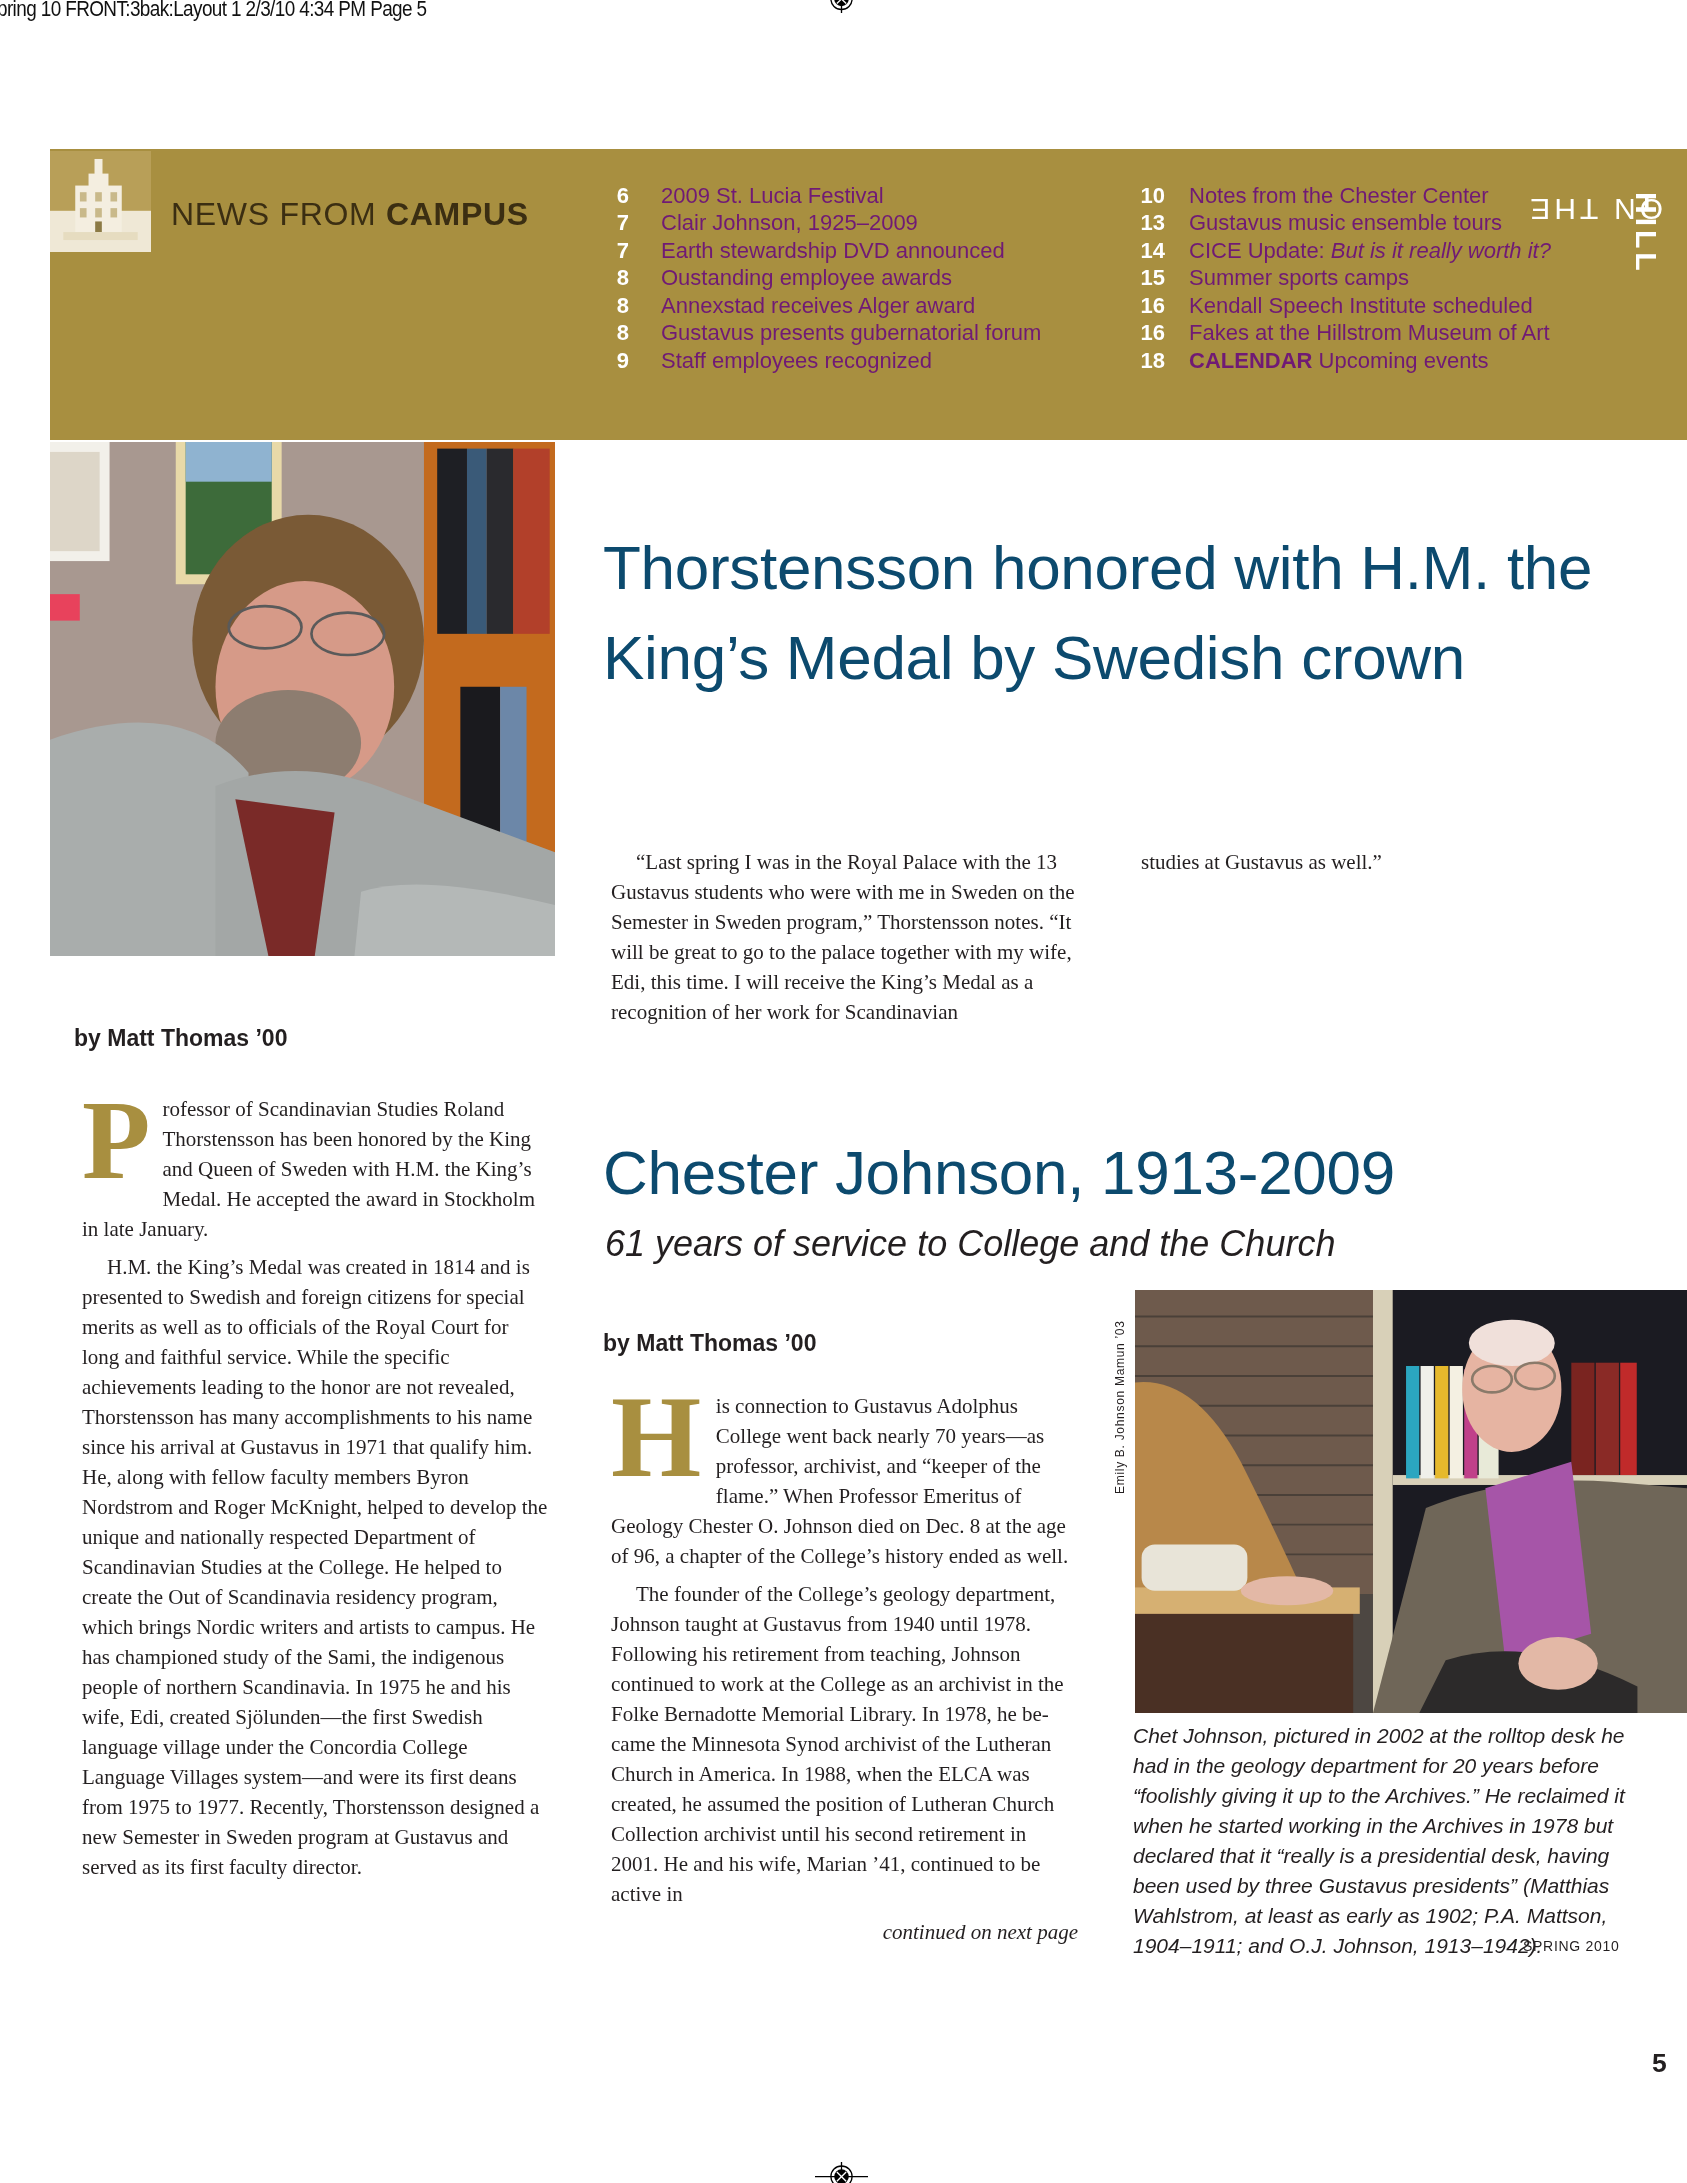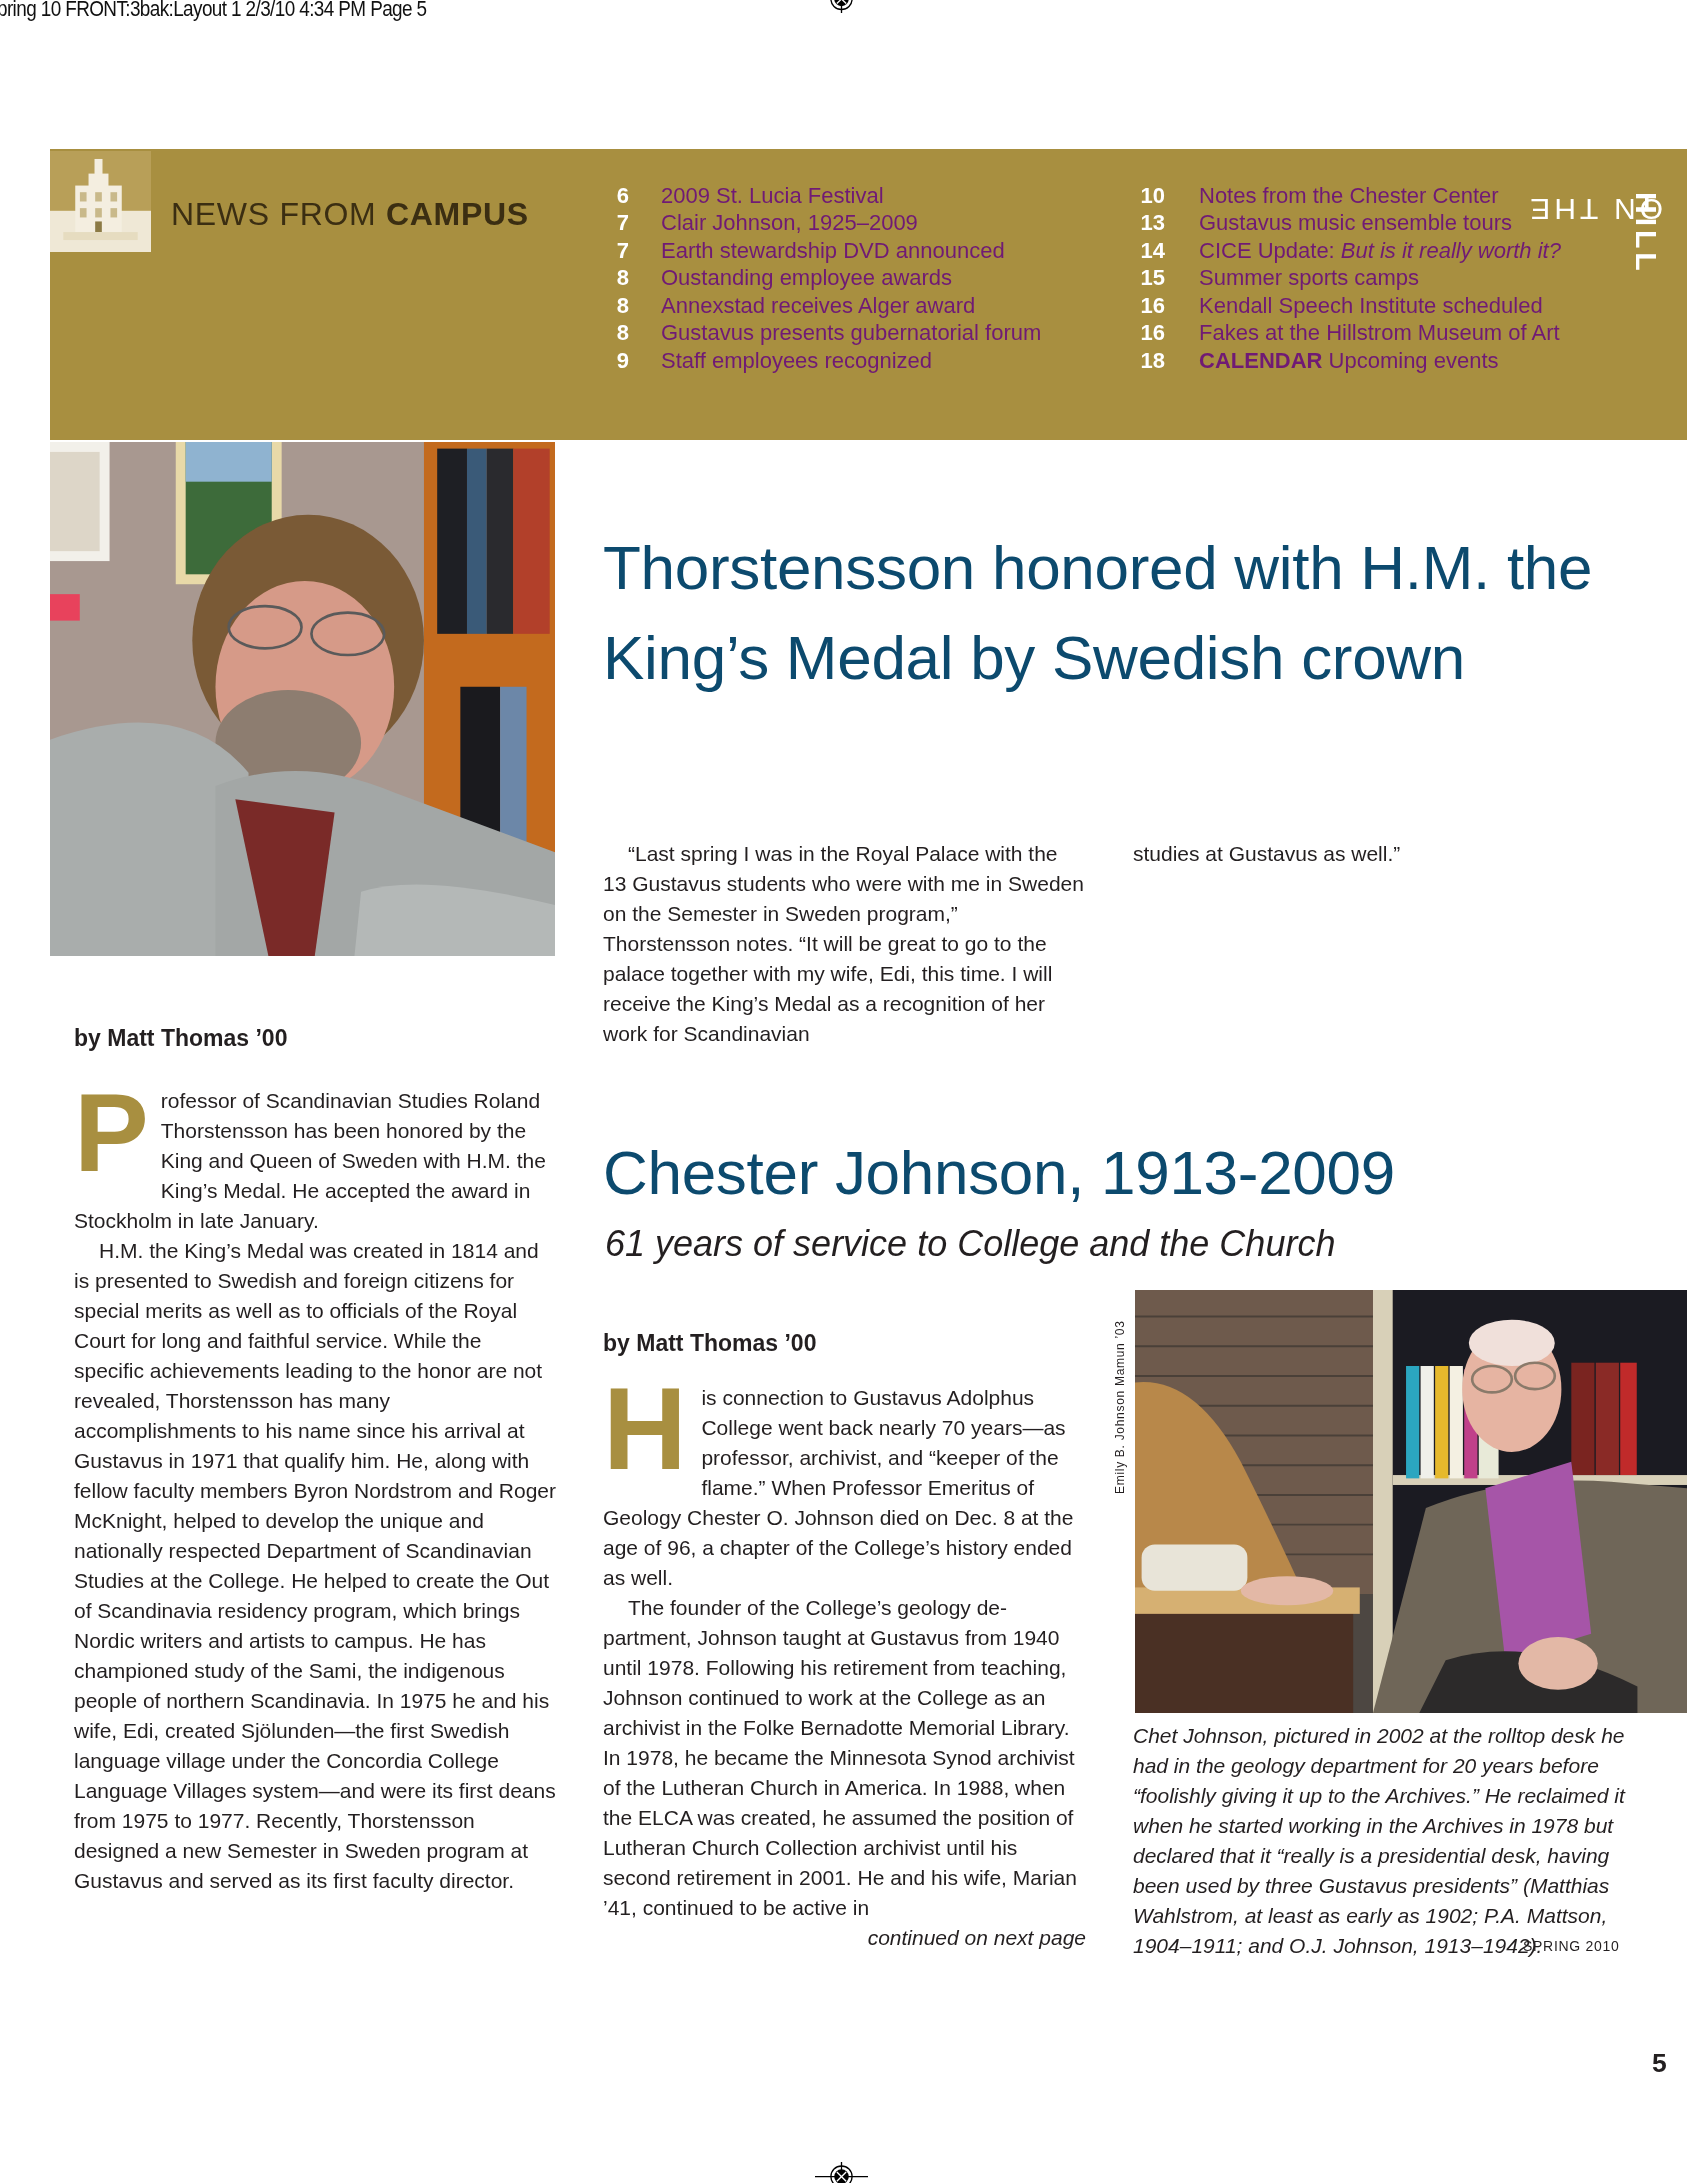--- a/index.html
+++ b/index.html
@@ -17,41 +17,41 @@
   .section-title b { font-weight:700; }
   .toc { top:182px; }
   .toc-row { display:flex; height:27.5px; align-items:center; font-size:22px; white-space:nowrap; }
   .toc-num { color:#ffffff; font-weight:700; text-align:right; }
   .toc-text { color:#701a75; }
   .toc-text .bold { font-weight:700; }
   .toc-text em { font-style:italic; }
   .toc.c1 { left:609px; }
   .toc.c1 .toc-num { width:20px; margin-right:32px; }
   .toc.c2 { left:1131px; }
-  .toc.c2 .toc-num { width:34px; margin-right:34px; }
+  .toc.c2 .toc-num { width:34px; margin-right:24px; }
   .vertical-tag { left:1629px; top:192px; width:40px; height:225px; }
   .vertical-tag span { position:absolute; left:0; top:0; white-space:nowrap; font-size:30px; color:#ffffff; letter-spacing:4px;
         transform:rotate(90deg) translateY(-100%); transform-origin:left top; font-weight:300; }
   .vertical-tag b { font-weight:700; }
 
   .photo { overflow:hidden; }
   .photo svg { display:block; width:100%; height:100%; }
   .photo1 { left:50px; top:442px; width:505px; height:514px; }
   .photo2 { left:1135px; top:1290px; width:552px; height:423px; }
 
   .headline { font-size:62px; line-height:90px; color:#0c4a6e; font-weight:400; letter-spacing:-0.3px; }
   .h1 { left:603px; top:523px; width:1025px; }
   .h2 { left:603px; top:1128px; width:1025px; }
   .subhead { left:605px; top:1223px; font-size:36px; font-style:italic; color:#231f20; white-space:nowrap; }
   .byline { font-size:23px; font-weight:700; color:#231f20; white-space:nowrap; }
   .by1 { left:74px; top:1025px; }
   .by2 { left:603px; top:1330px; }
 
   .body { font-size:21px; line-height:30px; color:#231f20; }
-  .body p { margin:0; text-indent:25px; }
+  .body p { margin:8px; text-indent:25px;font-family:Liberation Serif, serif; }
   .body p.noindent { text-indent:0; }
   .col-a { left:74px; top:1086px; width:483px; }
   .col-b { left:603px; top:839px; width:483px; }
   .col-c { left:1133px; top:839px; width:483px; }
   .col-d { left:603px; top:1383px; width:483px; }
   .dropcap { float:left; color:#a88f40; font-weight:700; font-size:112px; line-height:87px; margin:2.6px 12px 0 0; height:91px; text-indent:0; }
   .dropcap.h { font-size:116px; margin-right:14.6px; }
   .end-mark { display:inline-block; width:14.6px; height:14.6px; background:#a88f40; margin-left:9.3px; vertical-align:-0.7px; }
   .continued { text-align:right; font-style:italic; }
   .credit { left:1108px; top:1289px; width:20px; height:205px; }

